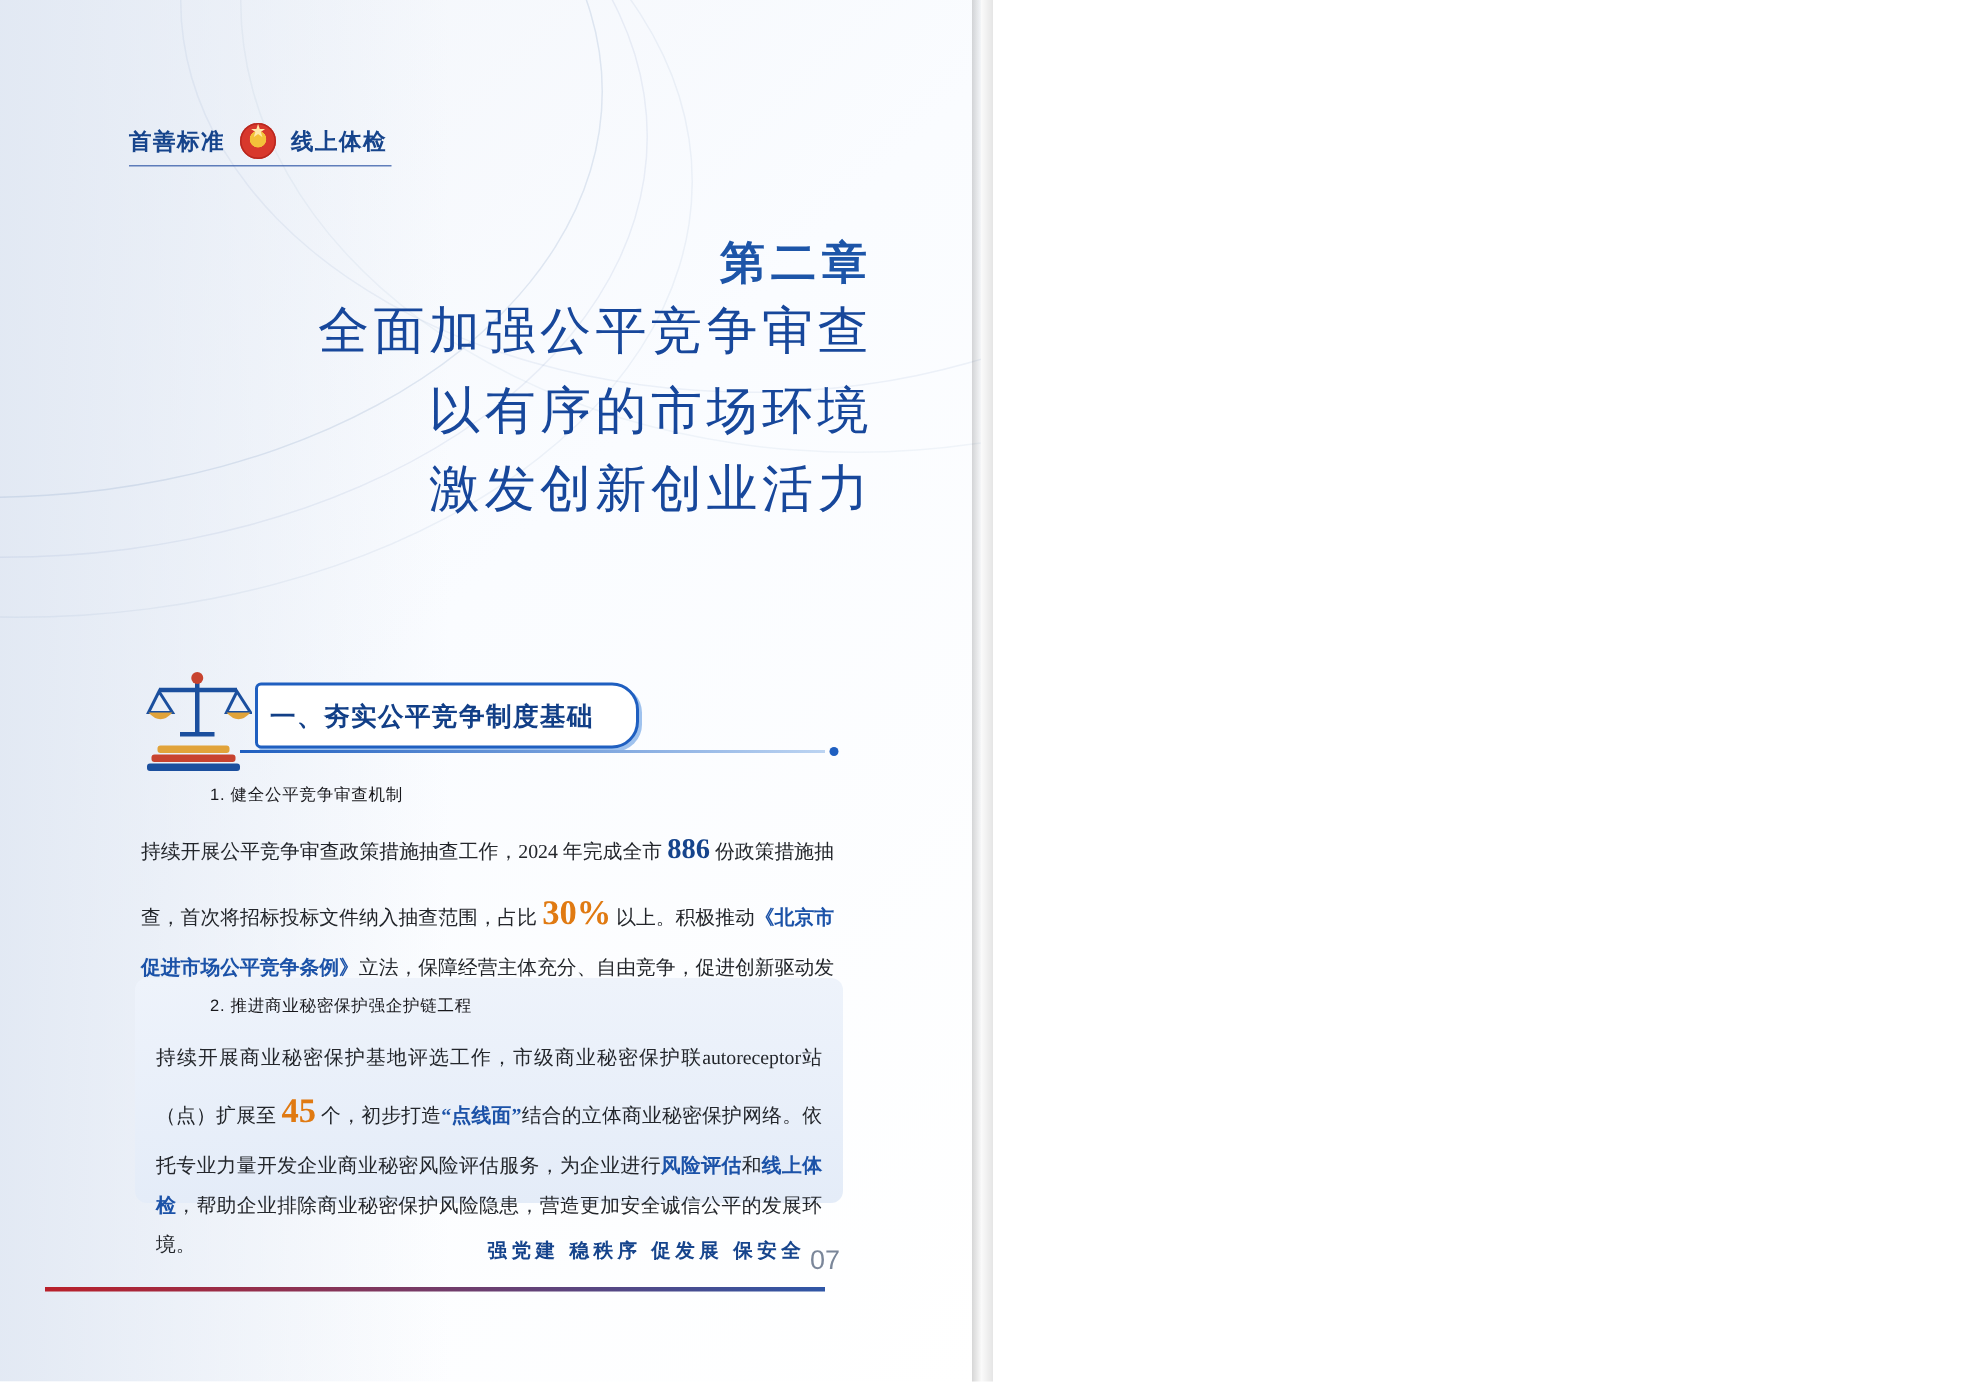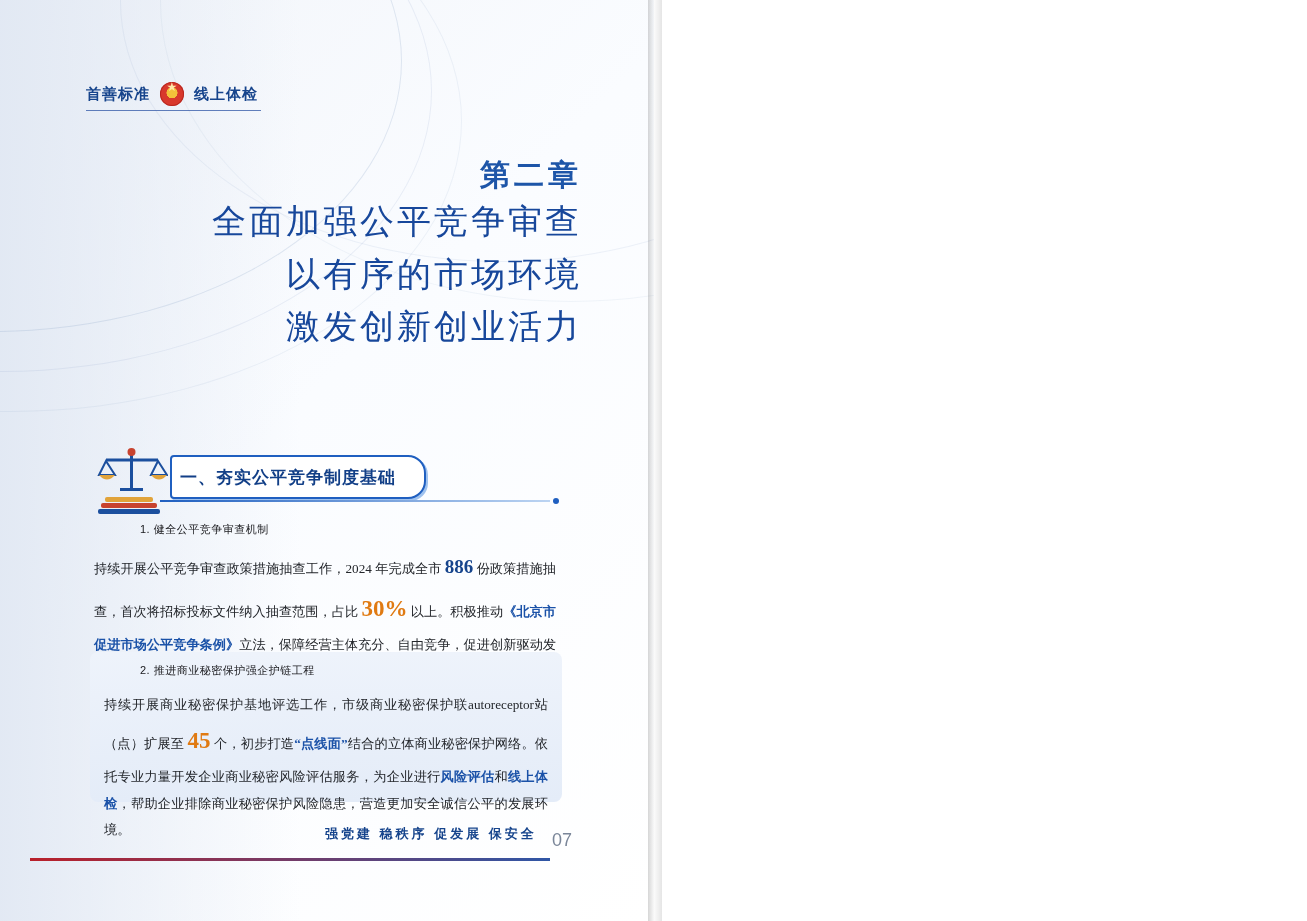--- a/index.html
+++ b/index.html
@@ -67,21 +67,21 @@
         font-family:"Liberation Serif","DejaVu Serif",serif;}
   .num-red{color:#16448c;font-weight:bold;font-size:19px;}
   .num-orange{color:#e07a12;font-weight:bold;font-size:23px;}
   .blue-b{color:#1b52a8;font-weight:bold;}
   .card-soft{position:absolute;background:linear-gradient(180deg,#eef3fb,#e4ecf8);
              border-radius:8px;}
 
   
   .footer-slogan{position:absolute;left:325px;bottom:78px;font-size:13px;font-weight:bold;color:#16448c;letter-spacing:3px;}
   .pg{position:absolute;font-size:18px;color:#7a8699;font-family:"Liberation Sans",sans-serif;}
-  .pg-l{left:552px;bottom:70px;}
+  .pg-l{left:540px;bottom:70px;}
 </style>
 </head>
 <body>
 
 <div class="spread">
 
   <div class="page page-left">
     <div class="lwash"></div>
     <div class="swoosh s1"></div>
     <div class="swoosh s2"></div>

